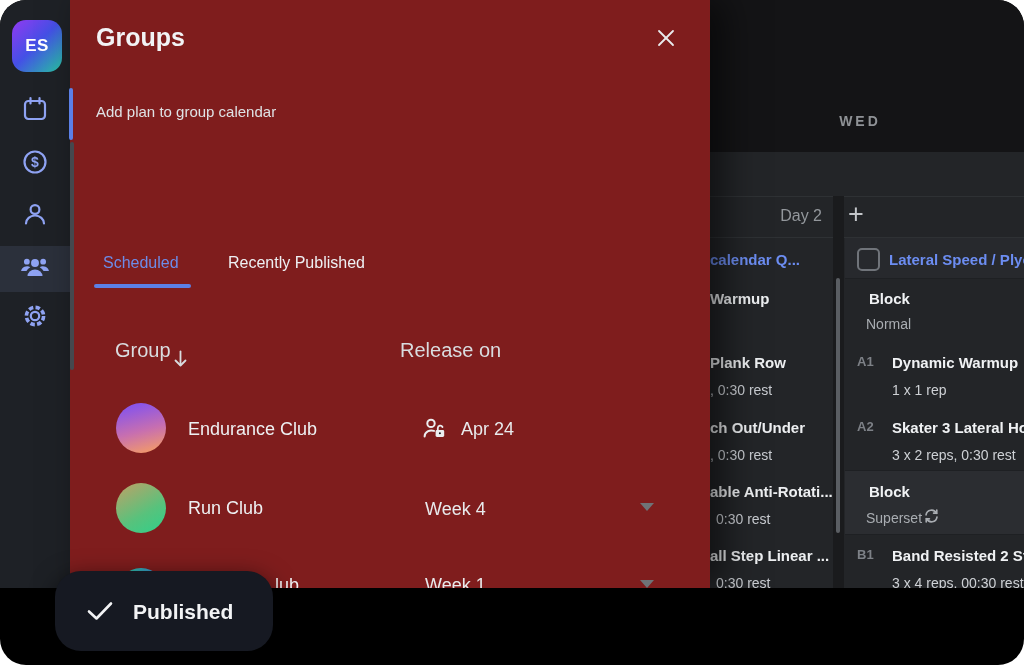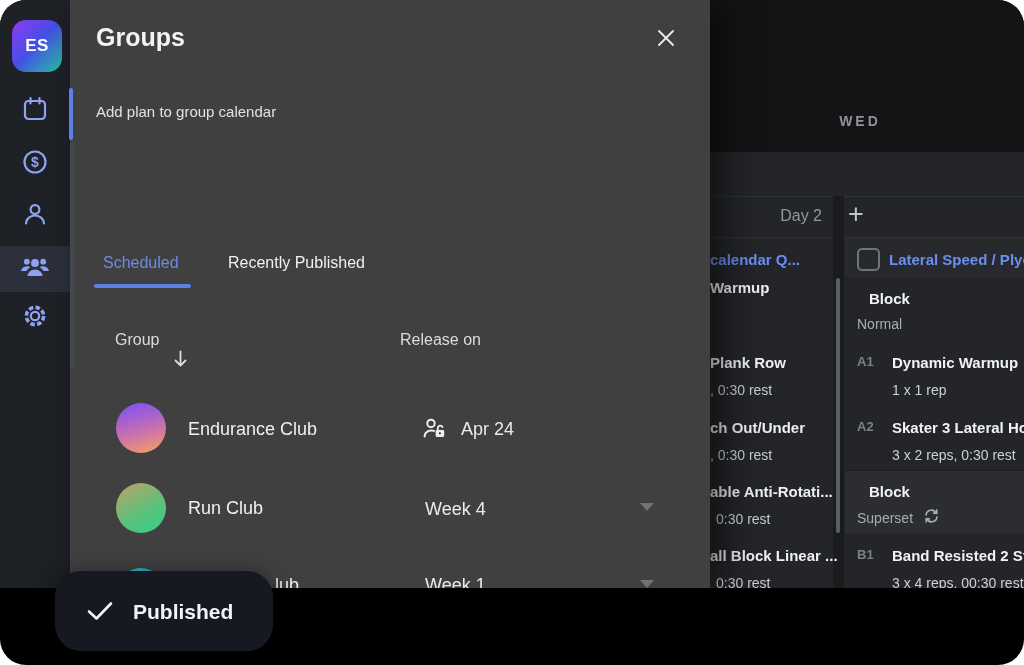--- a/index.html
+++ b/index.html
@@ -15,66 +15,66 @@
   .day-label{position:absolute;left:600px;top:208px;width:152px;text-align:right;color:#93979c;font-size:16px;}
   .plus{position:absolute;left:778px;top:201px;color:#c3c6ca;font-size:27px;font-weight:300;line-height:1;}
   .col-gap{position:absolute;left:763px;top:196px;width:11px;height:392px;background:#1a1b1d;}
   .col-scrollbar{position:absolute;left:766px;top:278px;width:4px;height:255px;background:#5a5e63;border-radius:2px;}
   .plan-title-left{position:absolute;left:640px;top:252px;color:#6c8df2;font-size:15px;font-weight:700;}
   .kebab{position:absolute;left:812px;top:251px;width:4px;}
   .kebab i{display:block;width:3.5px;height:3.5px;border-radius:50%;background:#9da0a5;margin:0 0 4px 0;}
   .lline{position:absolute;left:640px;white-space:nowrap;line-height:1;}
   .lline.header,.lline.name{color:#edeff1;font-size:15px;font-weight:700;}
   .lline.detail{color:#c9ccd1;font-size:14px;}
-  .ll0{top:280px}.ll1{top:355px}.ll2{top:383px}.ll3{top:420px}.ll4{top:448px}
+  .ll0{top:291px}.ll1{top:355px}.ll2{top:383px}.ll3{top:420px}.ll4{top:448px}
   .ll5{top:484px}.ll6{top:512px;left:646px}.ll7{top:548px}.ll8{top:576px;left:646px}
 
   
   .rcard{position:absolute;left:775px;top:238px;width:179px;height:350px;background:#232528;}
   .rcard-head{position:absolute;left:0;top:0;width:100%;height:40px;background:#27292d;border-bottom:1px solid #1e2023;}
   .checkbox{position:absolute;left:12px;top:10px;width:19px;height:19px;border:2px solid #70747a;border-radius:5px;background:transparent;}
   .plan-title-right{position:absolute;left:44px;top:13px;color:#6c8df2;font-size:15px;font-weight:700;white-space:nowrap;}
   .rline{position:absolute;white-space:nowrap;line-height:1;}
   .blk-label{left:12px;color:#f0f2f4;font-size:15px;font-weight:700;margin-left:12px;}
-  .blk-type{left:12px;color:#a9adb2;font-size:14px;text-align:center;}
+  .blk-type{left:21px;color:#a9adb2;font-size:14px;text-align:center;}
   .ex-tag{left:12px;color:#7d8187;font-size:13px;font-weight:700;}
   .ex-name{left:47px;color:#f0f2f4;font-size:15px;font-weight:700;}
   .ex-detail{left:47px;color:#ced1d5;font-size:14px;}
   .superset-band{position:absolute;left:0;top:232px;width:100%;height:63px;background:#2b2d31;border-top:1px solid #1e2023;border-bottom:1px solid #1e2023;}
   .r-blk1l{top:53px}.r-blk1t{top:79px}
   .r-a1{top:117px}.r-a1d{top:145px}.r-a2{top:182px}.r-a2d{top:210px}
   .r-blk2l{top:246px}.r-blk2t{top:273px}
   .r-b1{top:310px}.r-b1d{top:338px}
   .cycle{position:absolute;left:78px;top:270px;}
 
   
   .sidebar{position:absolute;left:0;top:0;width:70px;height:588px;background:#1e2126;}
   .es-avatar{position:absolute;left:12px;top:20px;width:50px;height:52px;border-radius:14px;
     background:linear-gradient(135deg,#8a3cf0 5%,#4450e6 48%,#27c4a2 100%);
     color:#fff;font-size:17px;font-weight:700;display:flex;align-items:center;justify-content:center;letter-spacing:.5px;}
   .side-item{position:absolute;left:0;width:70px;height:46px;display:flex;align-items:center;justify-content:center;}
   .si-0{top:88px}.si-1{top:141px}.si-2{top:193px}.si-3{top:246px;background:#2b303b;}.si-4{top:295px}
   .nav-indicator{position:absolute;left:69px;top:88px;width:4px;height:52px;background:#5c80e6;border-radius:2px;z-index:30;}
 
   
-  .modal{position:absolute;left:70px;top:0;width:640px;height:588px;background:#404040;overflow:hidden;
+  .modal{position:absolute;left:70px;top:0;width:640px;height:588px;background:#7f1d1d;overflow:hidden;
     box-shadow:14px 0 34px rgba(0,0,0,.55);z-index:20;}
   .modal-scroll-track{position:absolute;left:0;top:142px;width:4px;height:228px;background:#45484e;border-radius:2px;}
   .modal-title{position:absolute;left:26px;top:25px;color:#f2f3f5;font-size:25px;font-weight:700;}
   .close-btn{position:absolute;left:584px;top:26px;width:24px;height:24px;display:flex;align-items:center;justify-content:center;cursor:pointer;}
   .modal-subtitle{position:absolute;left:26px;top:104px;color:#dfe2e5;font-size:15px;}
   .search-box{position:absolute;left:24px;top:147px;width:590px;height:46px;border:1px solid #3d4147;border-radius:10px;background:#1a1c1f;box-sizing:border-box;}
   .search-box input{position:absolute;left:0;top:0;width:100%;height:100%;background:transparent;border:none;outline:none;
     color:#dfe2e5;font-size:17px;padding:0 20px;box-sizing:border-box;font-family:"Liberation Sans",sans-serif;}
   .search-box input::placeholder{color:#8e9297;opacity:1;}
   .tab{position:absolute;top:255px;font-size:16px;font-weight:400;cursor:pointer;white-space:nowrap;}
   .tab-0{left:33px;color:#6d8ce8;}
   .tab-1{left:158px;color:#eef0f3;}
   .tab-underline{position:absolute;left:24px;top:284px;width:97px;height:3.5px;border-radius:2px;background:#5c80e6;}
-  .th{position:absolute;top:332px;color:#d9dcdf;font-size:16px;white-space:nowrap;}
+  .th{position:absolute;top:340px;color:#d9dcdf;font-size:20px;white-space:nowrap;}
   .th-group{left:45px;} .th-release{left:330px;}
   .sort-icon{position:absolute;left:102px;top:349px;}
   .g-avatar{position:absolute;left:46px;width:50px;height:50px;border-radius:50%;}
   .av-0{top:403px;background:linear-gradient(165deg,#8a55e8 12%,#c76fb0 55%,#f49c66 95%);}
   .av-1{top:483px;background:linear-gradient(150deg,#b3a569 8%,#58c27c 60%,#2fd08a 100%);}
   .av-2{top:568px;background:linear-gradient(100deg,#2ec4a8 20%,#3d7de8 90%);}
   .g-name{position:absolute;left:118px;color:#eef0f2;font-size:18px;white-space:nowrap;line-height:1;text-align:right;}
   .gn-0{top:420px}.gn-1{top:499px}.gn-2{top:576px;left:205px;}
   .g-release{position:absolute;color:#e8eaec;font-size:18px;white-space:nowrap;line-height:1;}
   .gr-0{left:391px;top:420px}.gr-1{left:355px;top:500px}.gr-2{left:355px;top:576px}
@@ -109,21 +109,21 @@
         <i></i>
         <i></i>
       </div>
     <div class="lline header ll0">Warmup</div>
     <div class="lline name ll1">Plank Row</div>
     <div class="lline detail ll2">,  0:30 rest</div>
     <div class="lline name ll3">ch Out/Under</div>
     <div class="lline detail ll4">,  0:30 rest</div>
     <div class="lline name ll5">able Anti-Rotati...</div>
     <div class="lline detail ll6">0:30 rest</div>
-    <div class="lline name ll7">all Block Linear ...</div>
+    <div class="lline name ll7">all Step Linear ...</div>
     <div class="lline detail ll8">0:30 rest</div>
 
     <div class="rcard">
       <div class="rcard-head">
         <div class="checkbox"></div>
         <div class="plan-title-right">Lateral Speed / Plyo</div>
       </div>
       <div class="rline blk-label r-blk1l">Block</div>
       <div class="rline blk-type r-blk1t">Normal</div>
       <div class="rline ex-tag r-a1">A1</div>

